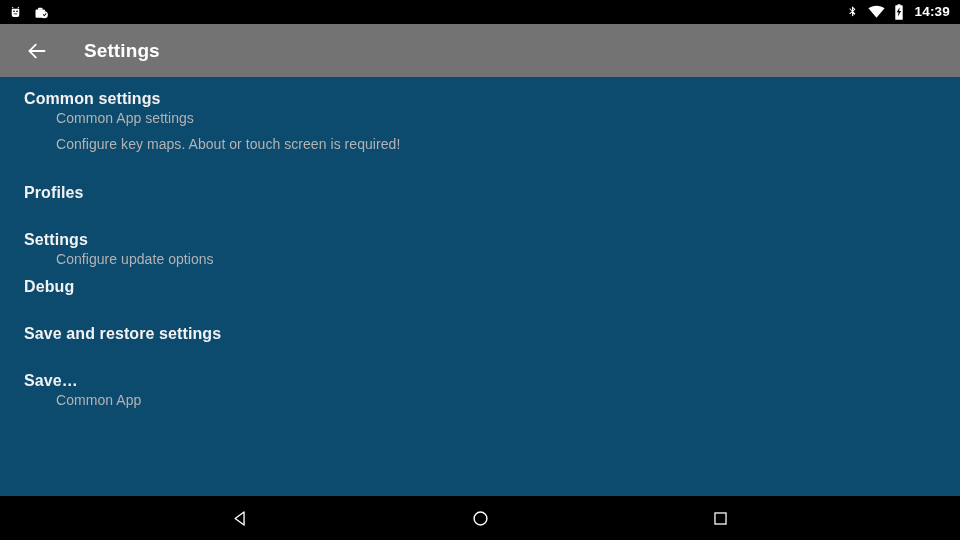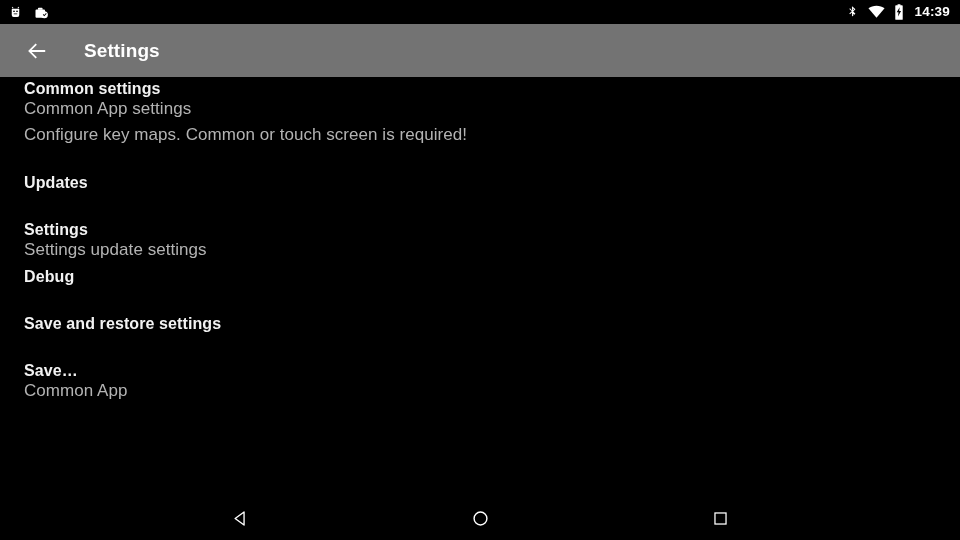--- a/index.html
+++ b/index.html
@@ -79,22 +79,22 @@
     font-size: 19px;
     font-weight: bold;
     margin-left: 32px;
     letter-spacing: 0.1px;
     white-space: nowrap;
   }
 
   
   .content {
     flex: 1 1 auto;
-    background: #000000;
-    padding-top: 1px;
+    background: #0c4a6e;
+    padding-top: 11px;
     box-sizing: border-box;
     overflow: hidden;
   }
   .settings-list {
     display: block;
   }
   .settings-item {
     padding: 0 24px;
     height: 47px;
     box-sizing: border-box;
@@ -106,25 +106,26 @@
   .item-title {
     color: #f2f2f2;
     font-size: 16px;
     font-weight: bold;
     line-height: 21px;
     letter-spacing: 0.1px;
     white-space: nowrap;
   }
   .item-subtitle {
     color: #b3b3b3;
-    font-size: 17px;
+    font-size: 14px;
     font-weight: normal;
     line-height: 19px;
     letter-spacing: 0.05px;
     white-space: nowrap;
+    margin-left: 32px;
   }
   .item-subtitle:empty { display: none; }
 
   
   .nav-bar {
     height: 44px;
     background: #000000;
     display: flex;
     align-items: center;
     justify-content: center;
@@ -198,30 +199,30 @@
 
   <div class="content">
     <div class="settings-list">
 
       <div class="settings-item">
         <div class="item-title">Common settings</div>
         <div class="item-subtitle">Common App settings</div>
       </div>
 
       <div class="settings-item">
-        <div class="item-subtitle">Configure key maps. Common or touch screen is required!</div>
-      </div>
-
-      <div class="settings-item">
-        <div class="item-title">Updates</div>
+        <div class="item-subtitle">Configure key maps. About or touch screen is required!</div>
+      </div>
+
+      <div class="settings-item">
+        <div class="item-title">Profiles</div>
       </div>
 
       <div class="settings-item">
         <div class="item-title">Settings</div>
-        <div class="item-subtitle">Settings update settings</div>
+        <div class="item-subtitle">Configure update options</div>
       </div>
 
       <div class="settings-item">
         <div class="item-title">Debug</div>
       </div>
 
       <div class="settings-item">
         <div class="item-title">Save and restore settings</div>
 
       </div>

